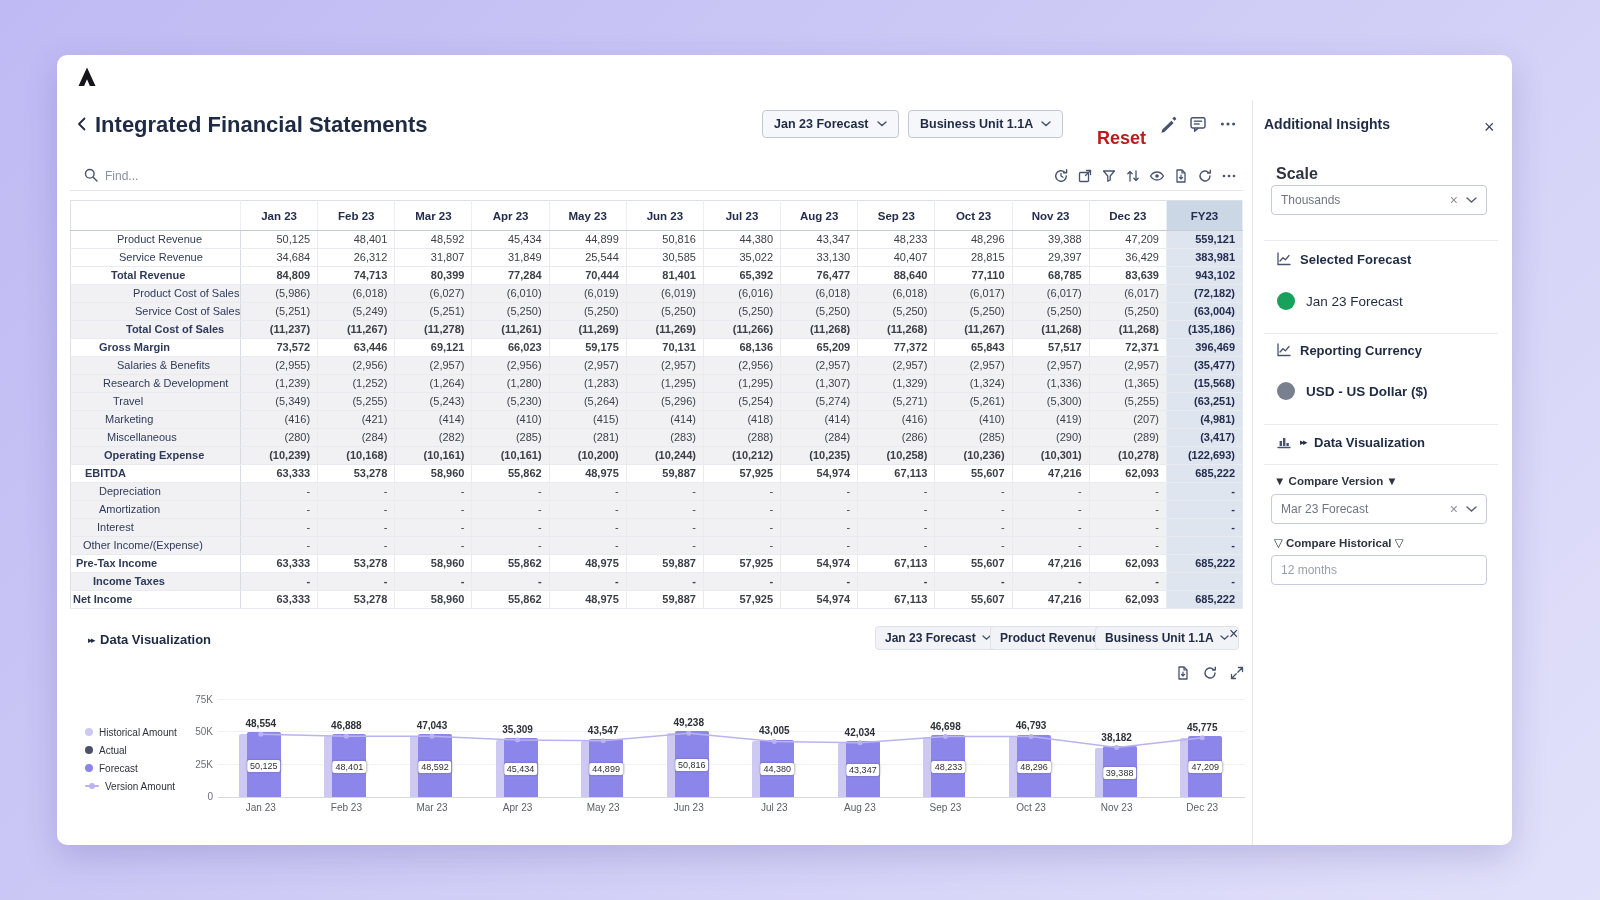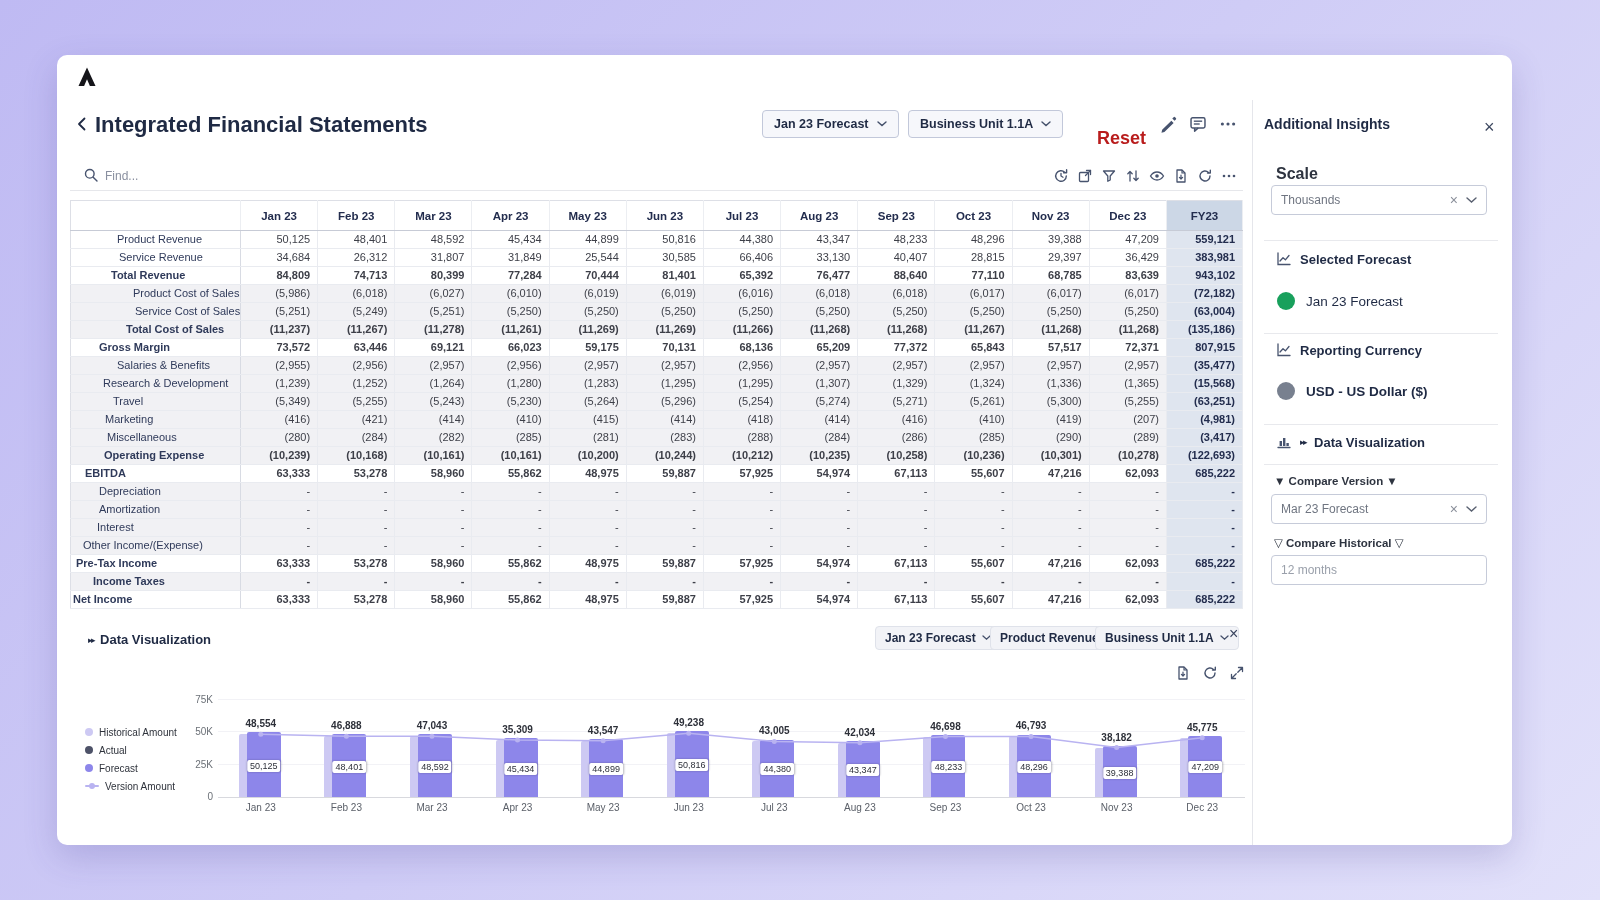--- a/index.html
+++ b/index.html
@@ -278,21 +278,21 @@
             <td class="num fy">559,121</td>
           </tr>
           <tr>
             <td class="rlabel" style="padding-left: 48px;">Service Revenue</td>
             <td class="num">34,684</td>
             <td class="num">26,312</td>
             <td class="num">31,807</td>
             <td class="num">31,849</td>
             <td class="num">25,544</td>
             <td class="num">30,585</td>
-            <td class="num">66,406</td>
+            <td class="num">35,022</td>
             <td class="num">33,130</td>
             <td class="num">40,407</td>
             <td class="num">28,815</td>
             <td class="num">29,397</td>
             <td class="num">36,429</td>
             <td class="num fy">383,981</td>
           </tr>
           <tr class="bold">
             <td class="rlabel" style="padding-left: 40px;">Total Revenue</td>
             <td class="num">84,809</td>
@@ -364,21 +364,21 @@
             <td class="num">69,121</td>
             <td class="num">66,023</td>
             <td class="num">59,175</td>
             <td class="num">70,131</td>
             <td class="num">68,136</td>
             <td class="num">65,209</td>
             <td class="num">77,372</td>
             <td class="num">65,843</td>
             <td class="num">57,517</td>
             <td class="num">72,371</td>
-            <td class="num fy">807,915</td>
+            <td class="num fy">396,469</td>
           </tr>
           <tr class="shaded ">
             <td class="rlabel" style="padding-left: 46px;">Salaries &amp; Benefits</td>
             <td class="num">(2,955)</td>
             <td class="num">(2,956)</td>
             <td class="num">(2,957)</td>
             <td class="num">(2,956)</td>
             <td class="num">(2,957)</td>
             <td class="num">(2,957)</td>
             <td class="num">(2,956)</td>

